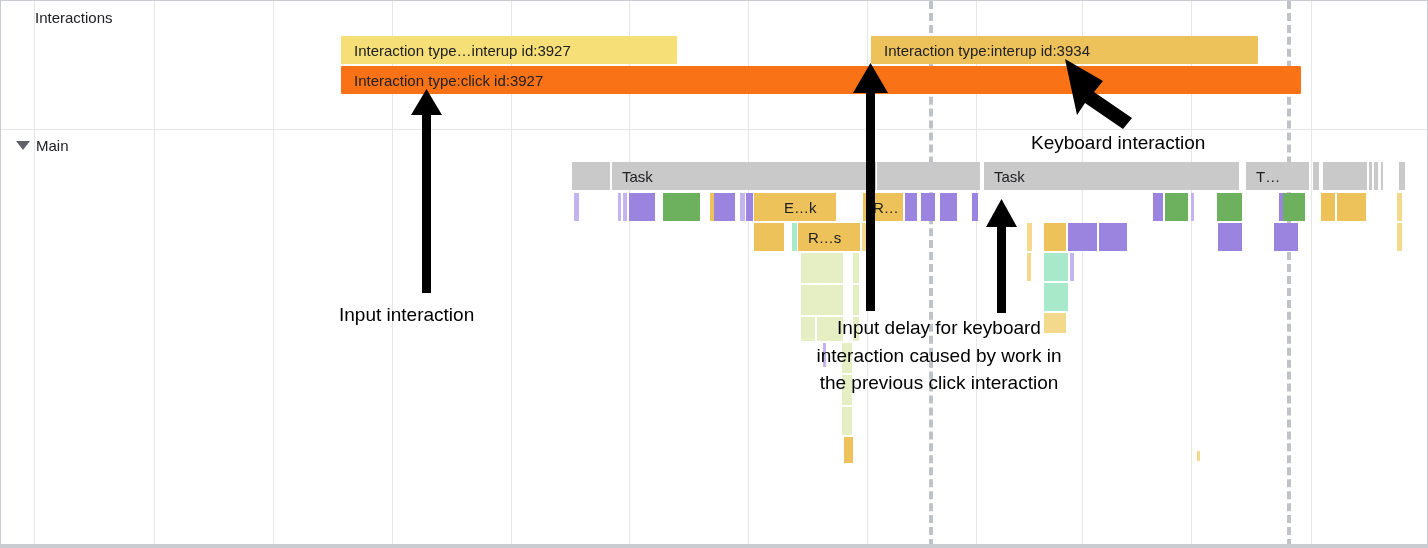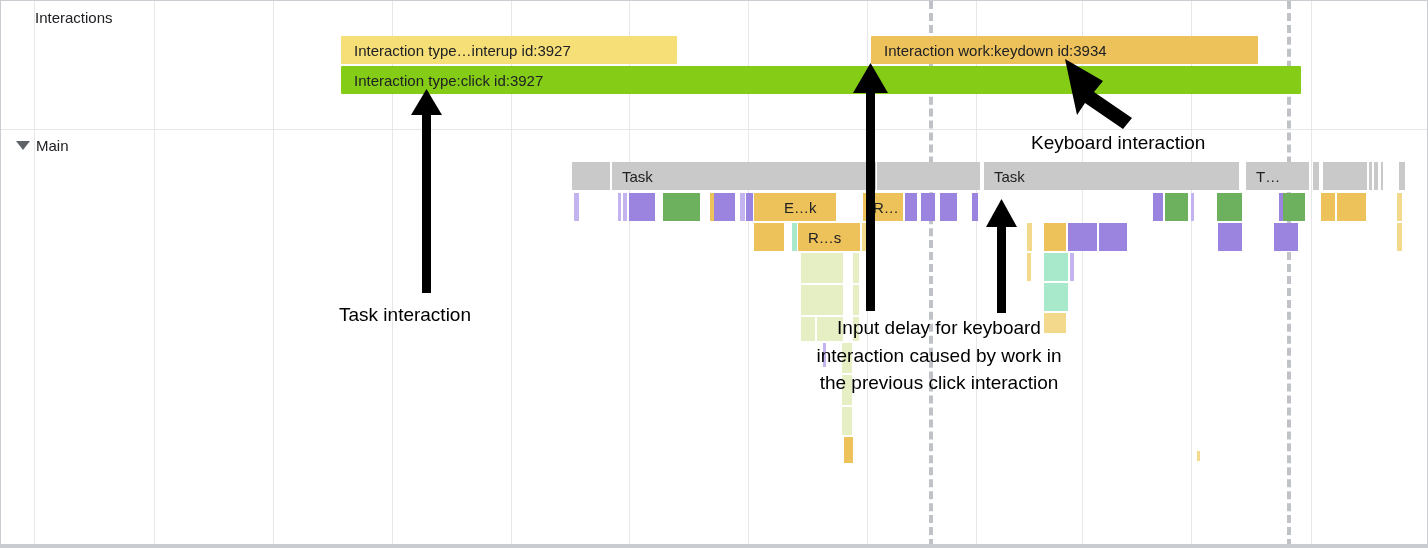--- a/index.html
+++ b/index.html
@@ -29,21 +29,21 @@
   }
 
   
   .ibar{
     position:absolute;height:28px;border-radius:1px;
     display:flex;align-items:center;box-sizing:border-box;padding-left:13px;
     font-size:15px;color:#202124;white-space:nowrap;overflow:hidden;
   }
   .ibar.light{background:#f6df77;}
   .ibar.dark{background:#eec25a;}
-  .ibar.plain{background:#84cc16;}
+  .ibar.plain{background:#f97316;}
 
   
   .flame{position:absolute;}
   .fbox{position:absolute;box-sizing:border-box;overflow:hidden;}
   .fbox.task{background:#c9c9c9;}
   .fbox.label{
     font-size:15px;color:#202124;display:flex;align-items:center;
     padding-left:10px;white-space:nowrap;
   }
   .fbox.purple{background:#9b83e0;}
@@ -95,21 +95,21 @@
     <span>Main</span>
   </div>
 
   <div class="ibar plain" style="left:340px;top:65px;width:960px">
     <span>Interaction type:click id:3927</span>
   </div>
   <div class="ibar light" style="left:340px;top:35px;width:336px">
     <span>Interaction type…interup id:3927</span>
   </div>
   <div class="ibar dark" style="left:870px;top:35px;width:387px">
-    <span>Interaction work:keydown id:3934</span>
+    <span>Interaction type:interup id:3934</span>
   </div>
 
   <div class="flame" style="left:0;top:0;right:0;bottom:0">
 
     <div class="fbox task" style="left:571px;top:161px;width:38px;height:28px"></div>
     <div class="fbox task label" style="left:611px;top:161px;width:260px;height:28px">
       <span>Task</span>
     </div>
     <div class="fbox task" style="left:873px;top:161px;width:2px;height:28px"></div>
     <div class="fbox task" style="left:876px;top:161px;width:103px;height:28px"></div>
@@ -211,21 +211,21 @@
     <g>
       <rect x="996" y="222" width="9" height="90" fill="#000"></rect>
       <polygon points="1000.5,198 1016,226 985,226" fill="#000"></polygon>
     </g>
 
     <g>
       <polygon points="1064,58 1102,80 1093,91 1131,117 1122,128 1084,102 1076,114" fill="#000"></polygon>
     </g>
   </svg>
 
-  <div class="anno left" style="left:338px;top:300px">Task interaction</div>
+  <div class="anno left" style="left:338px;top:300px">Input interaction</div>
 
   <div class="anno" style="left:778px;top:313px;width:320px">Input delay for keyboard
 interaction caused by work in
 the previous click interaction</div>
 
   <div class="anno left" style="left:1030px;top:128px">Keyboard interaction</div>
 
 </div>
 
 </body></html>

